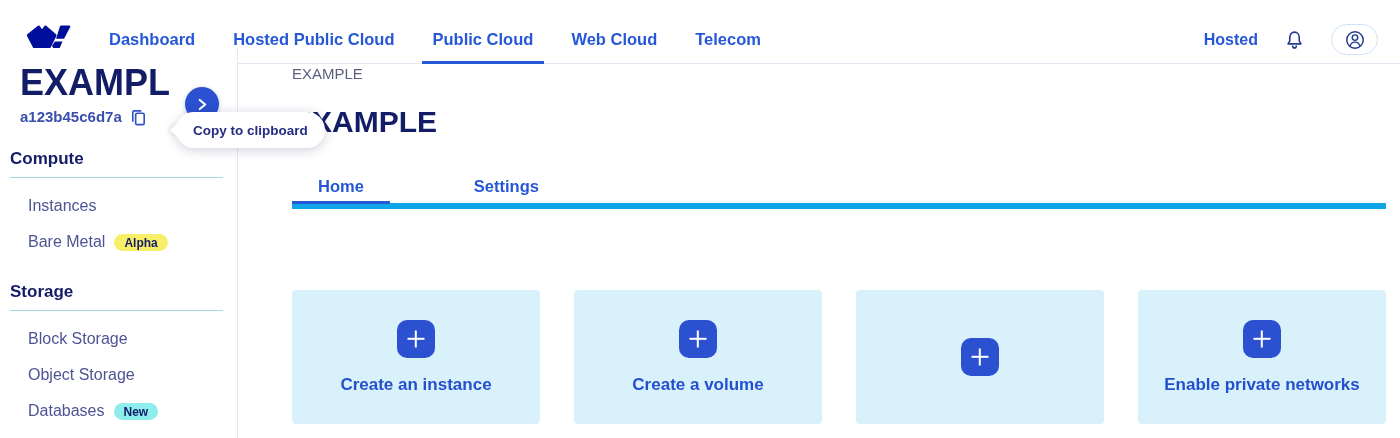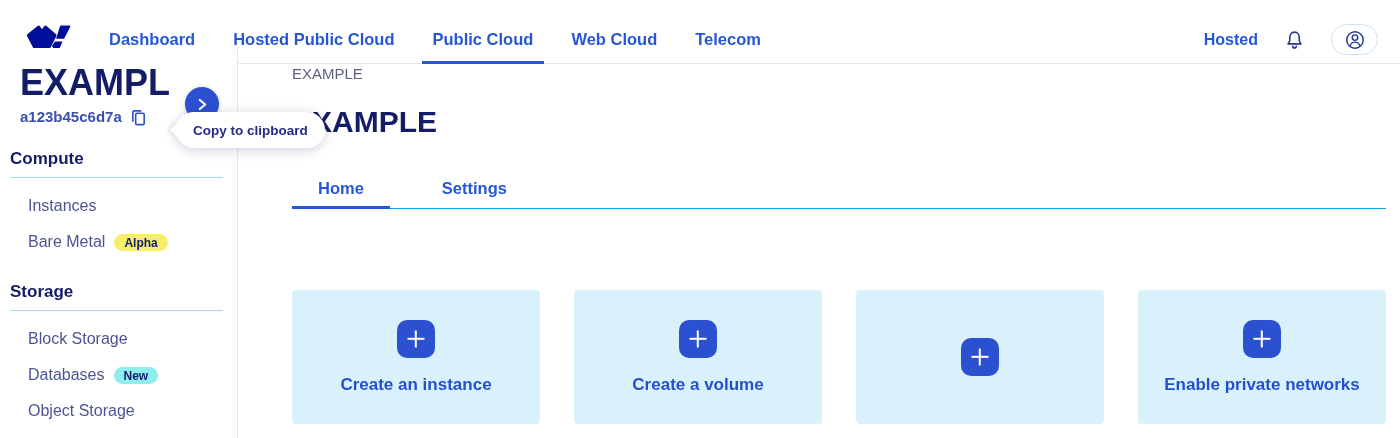--- a/index.html
+++ b/index.html
@@ -91,21 +91,21 @@
   .badge{
     font-size:12px;font-weight:700;color:var(--dark-navy);
     padding:3px 10px 2px;border-radius:11px;line-height:12px;
   }
   .badge.alpha{background:var(--badge-alpha-bg);}
   .badge.new{background:var(--badge-new-bg);}
   
   .main{position:absolute;top:48px;left:239px;right:0;bottom:0;padding:0 14px 0 53px;}
   .breadcrumb{margin-top:17px;font-size:15px;color:var(--breadcrumb);}
   .page-title{margin:23px 0 0 0;font-size:30px;font-weight:700;color:var(--dark-navy);line-height:34px;}
-  .tabs{display:flex;margin-top:30px;border-bottom:1px solid #0ea5e9;height:40px;}
+  .tabs{display:flex;margin-top:30px;border-bottom:6px solid #0ea5e9;height:40px;gap:32px;}
   .tab{
     position:relative;display:flex;align-items:center;justify-content:center;
     padding:0 26px;margin-right:26px;font-size:16.5px;font-weight:700;color:var(--nav-blue);cursor:pointer;
   }
   .tab.active::after{
     content:"";position:absolute;left:0;right:0;bottom:-1px;height:3px;background:var(--nav-blue);
   }
   .cards{display:flex;gap:34px;margin-top:81px;}
   .card{
     width:248px;height:134px;border-radius:4px;background:var(--card-bg);
@@ -190,25 +190,25 @@
     </div>
   </div>
 
   <div class="section">
     <div class="section-title">Storage</div>
     <hr class="section-divider">
     <div class="side-item">
       <span>Block Storage</span>
     </div>
     <div class="side-item">
+      <span>Object Storage</span>
+    </div>
+    <div class="side-item">
       <span>Databases</span>
       <span class="badge new">New</span>
-    </div>
-    <div class="side-item">
-      <span>Object Storage</span>
     </div>
   </div>
 </aside>
 
 <main class="main">
   <div class="breadcrumb">EXAMPLE</div>
   <h1 class="page-title">EXAMPLE</h1>
 
   <div class="tabs">
     <div class="tab active">Home</div>

